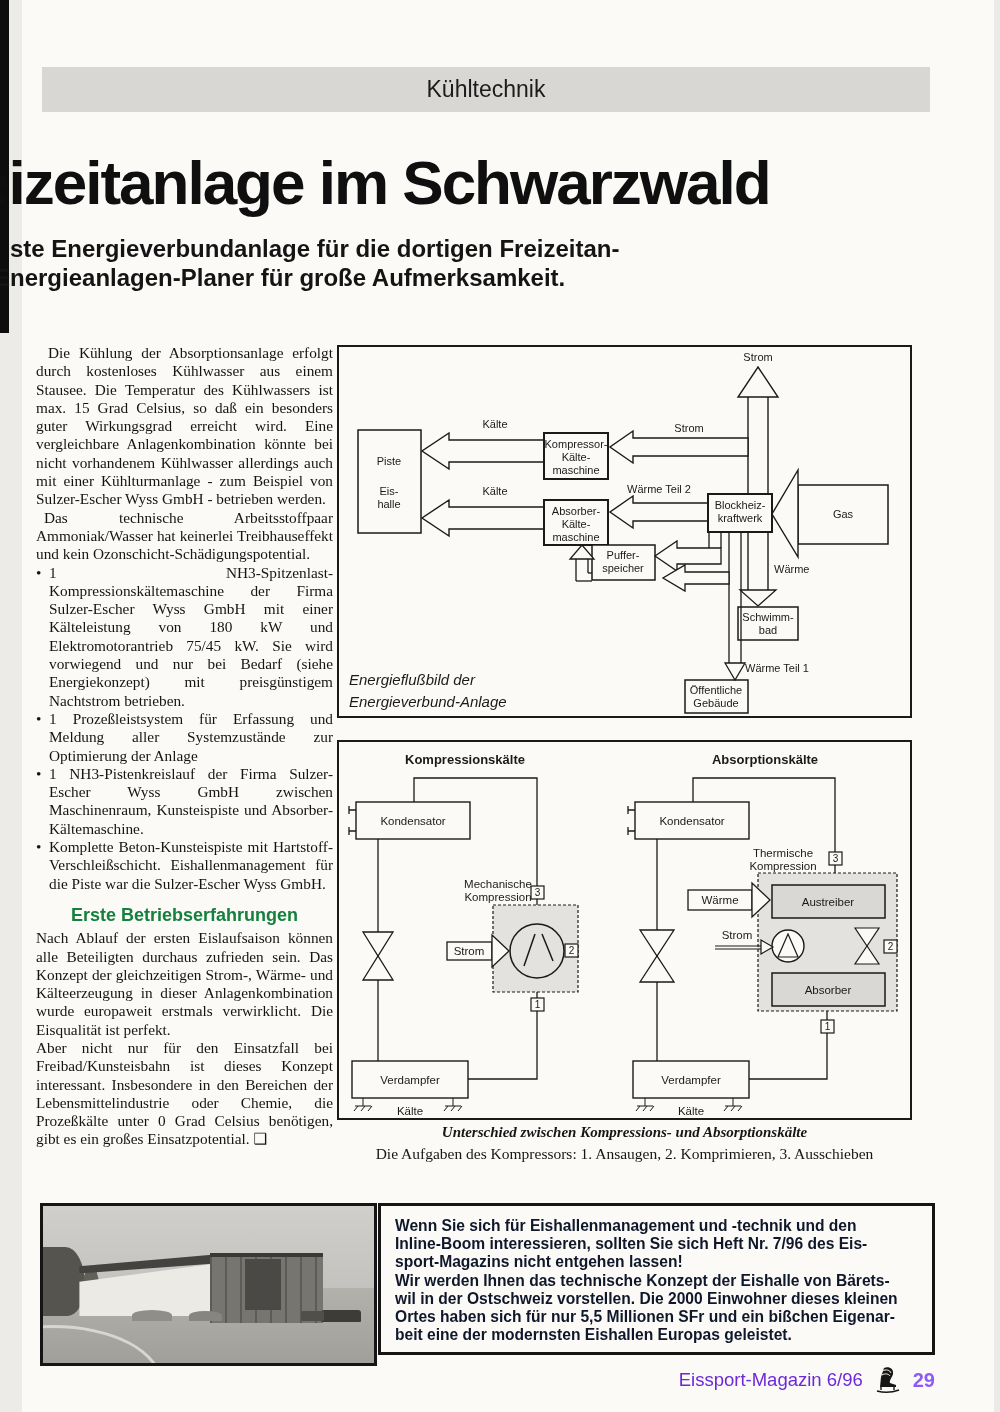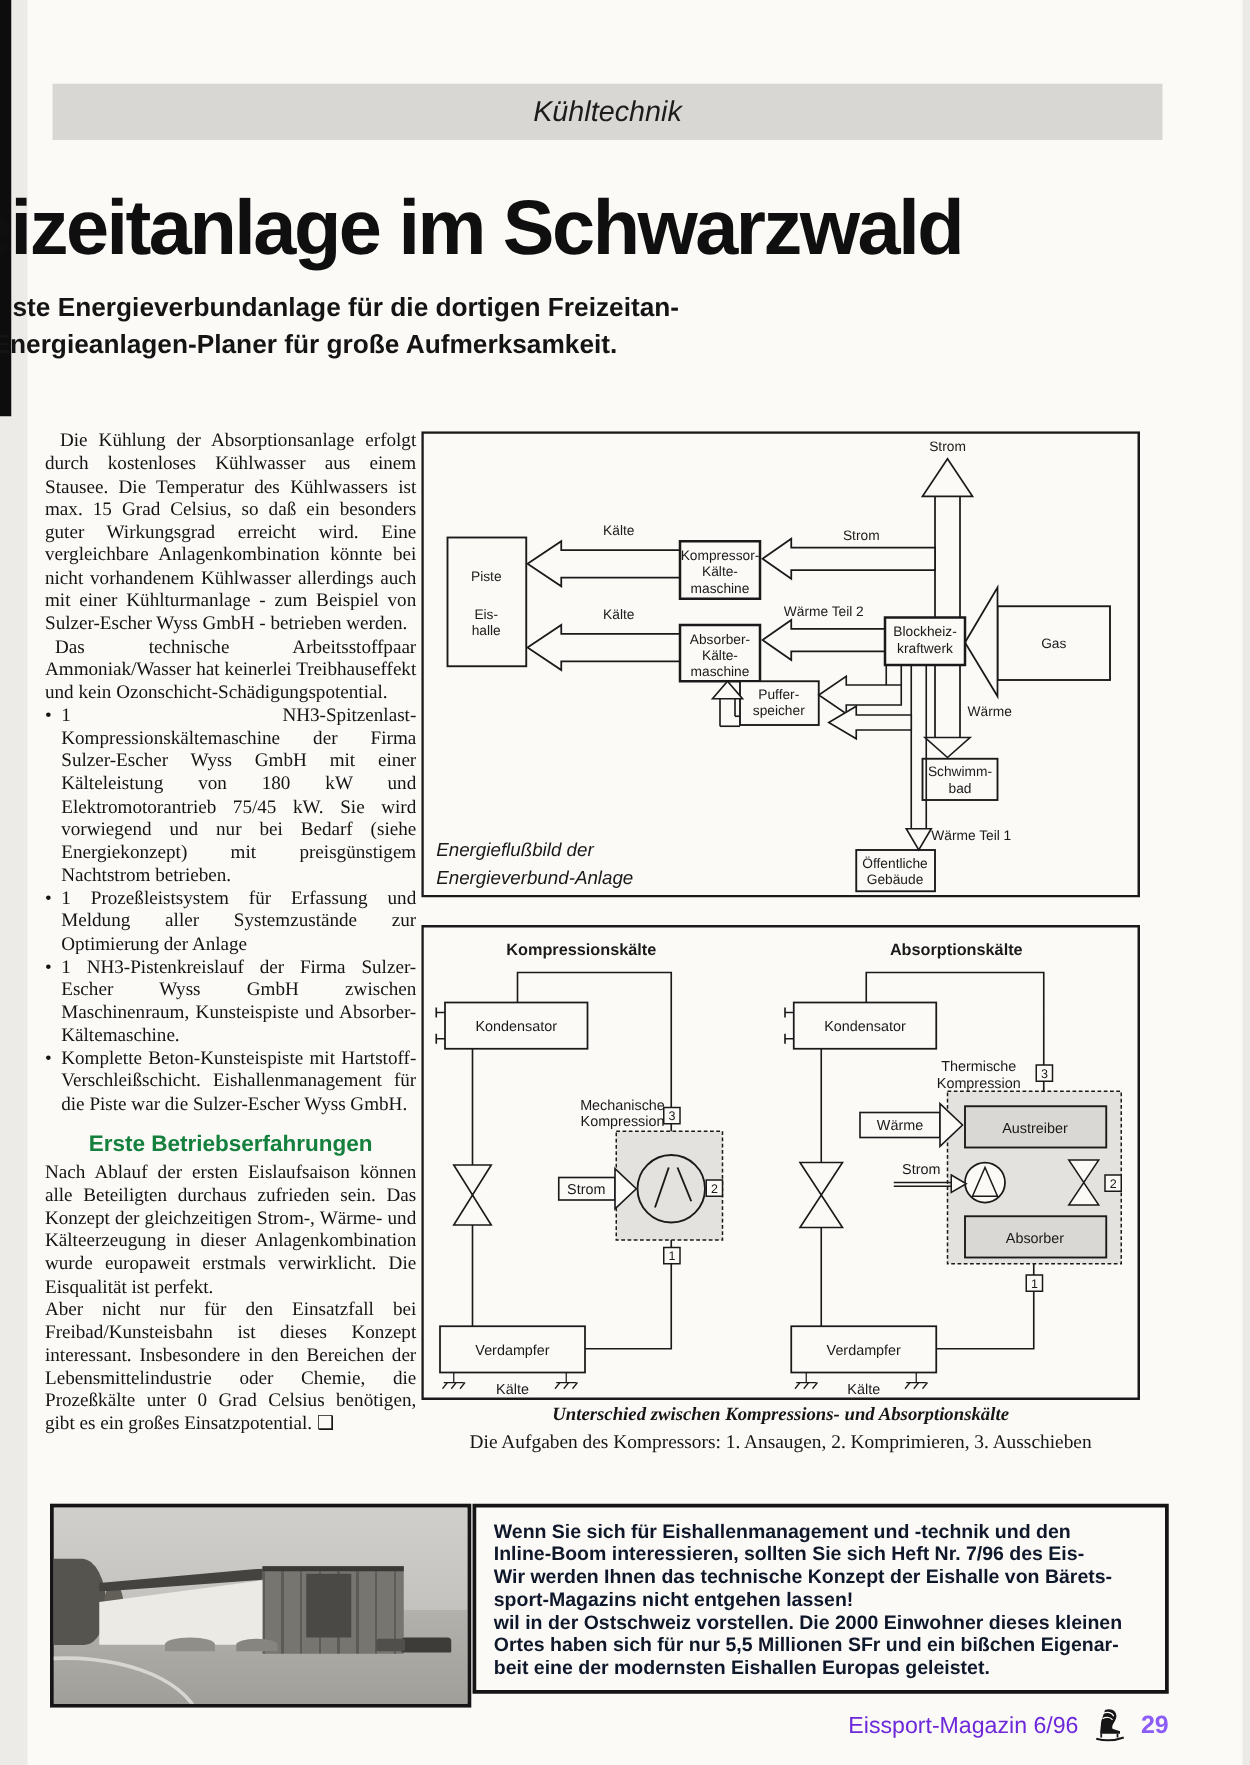--- a/index.html
+++ b/index.html
@@ -8,25 +8,25 @@
     background:#fbfaf7;color:#161616;
     font-family:"Liberation Sans",sans-serif;
   }
   .abs{position:absolute;}
   
   #edge-left{left:0;top:0;width:22px;height:1412px;background:#edebe7;}
   #edge-black{left:0;top:0;width:9px;height:333px;background:#0d0d0d;}
   #edge-right{right:0;top:0;width:6px;height:1412px;background:#eceae6;}
   
   #header-bar{left:42px;top:67px;width:888px;height:45px;background:#d8d7d4;
-    text-align:center;line-height:45px;font-size:23px;color:#1c1c1c;font-style:italic;}
+    text-align:center;line-height:45px;font-size:23px;color:#1c1c1c;}
   
   #headline{left:-24px;top:147px;font-size:62px;font-weight:bold;letter-spacing:-2px;
     color:#0f0f0f;white-space:nowrap;}
-  .subtitle{font-size:21px;font-weight:bold;color:#141414;white-space:nowrap;}
+  .subtitle{font-size:24px;font-weight:bold;color:#141414;white-space:nowrap;}
   #subtitle1{left:10px;top:235px;}
   #subtitle2{left:-6px;top:264px;}
   
   #article{left:36px;top:344px;width:297px;
     font-family:"Liberation Serif",serif;font-size:15.3px;line-height:18.3px;
     text-align:justify;color:#141414;}
   #article p{margin:0;}
   .indent1{text-indent:12px;}
   .indent2{text-indent:8px;}
   .bullet-item{display:flex;margin:0;}
@@ -306,22 +306,22 @@
   <div class="door"></div>
   <div class="mound1"></div>
   <div class="mound2"></div>
   <div class="car1"></div>
   <div class="car2"></div>
 </div>
 
 <div class="abs" id="infobox">
   <div>Wenn Sie sich für Eishallenmanagement und -technik und den</div>
   <div>Inline-Boom interessieren, sollten Sie sich Heft Nr. 7/96 des Eis-</div>
+  <div>sport-Magazins nicht entgehen lassen!</div>
   <div>Wir werden Ihnen das technische Konzept der Eishalle von Bärets-</div>
-  <div>sport-Magazins nicht entgehen lassen!</div>
   <div>wil in der Ostschweiz vorstellen. Die 2000 Einwohner dieses kleinen</div>
   <div>Ortes haben sich für nur 5,5 Millionen SFr und ein bißchen Eigenar-</div>
   <div>beit eine der modernsten Eishallen Europas geleistet.</div>
 </div>
 
 <div class="abs" id="footer">
   <span class="mag">Eissport-Magazin 6/96</span>
   <svg width="32" height="28" viewBox="0 0 32 28">
     <path d="M12,2 C17,0 22,3 21,8 C20,12 17,14 18,17 L24,19 L24,21 L8,21 L9,11 Z" fill="#161616"></path>
     <path d="M10,5 C14,3 18,4 19,7 M10,9 C13,7 17,8 18,10" stroke="#fbfaf7" stroke-width="1" fill="none"></path>

